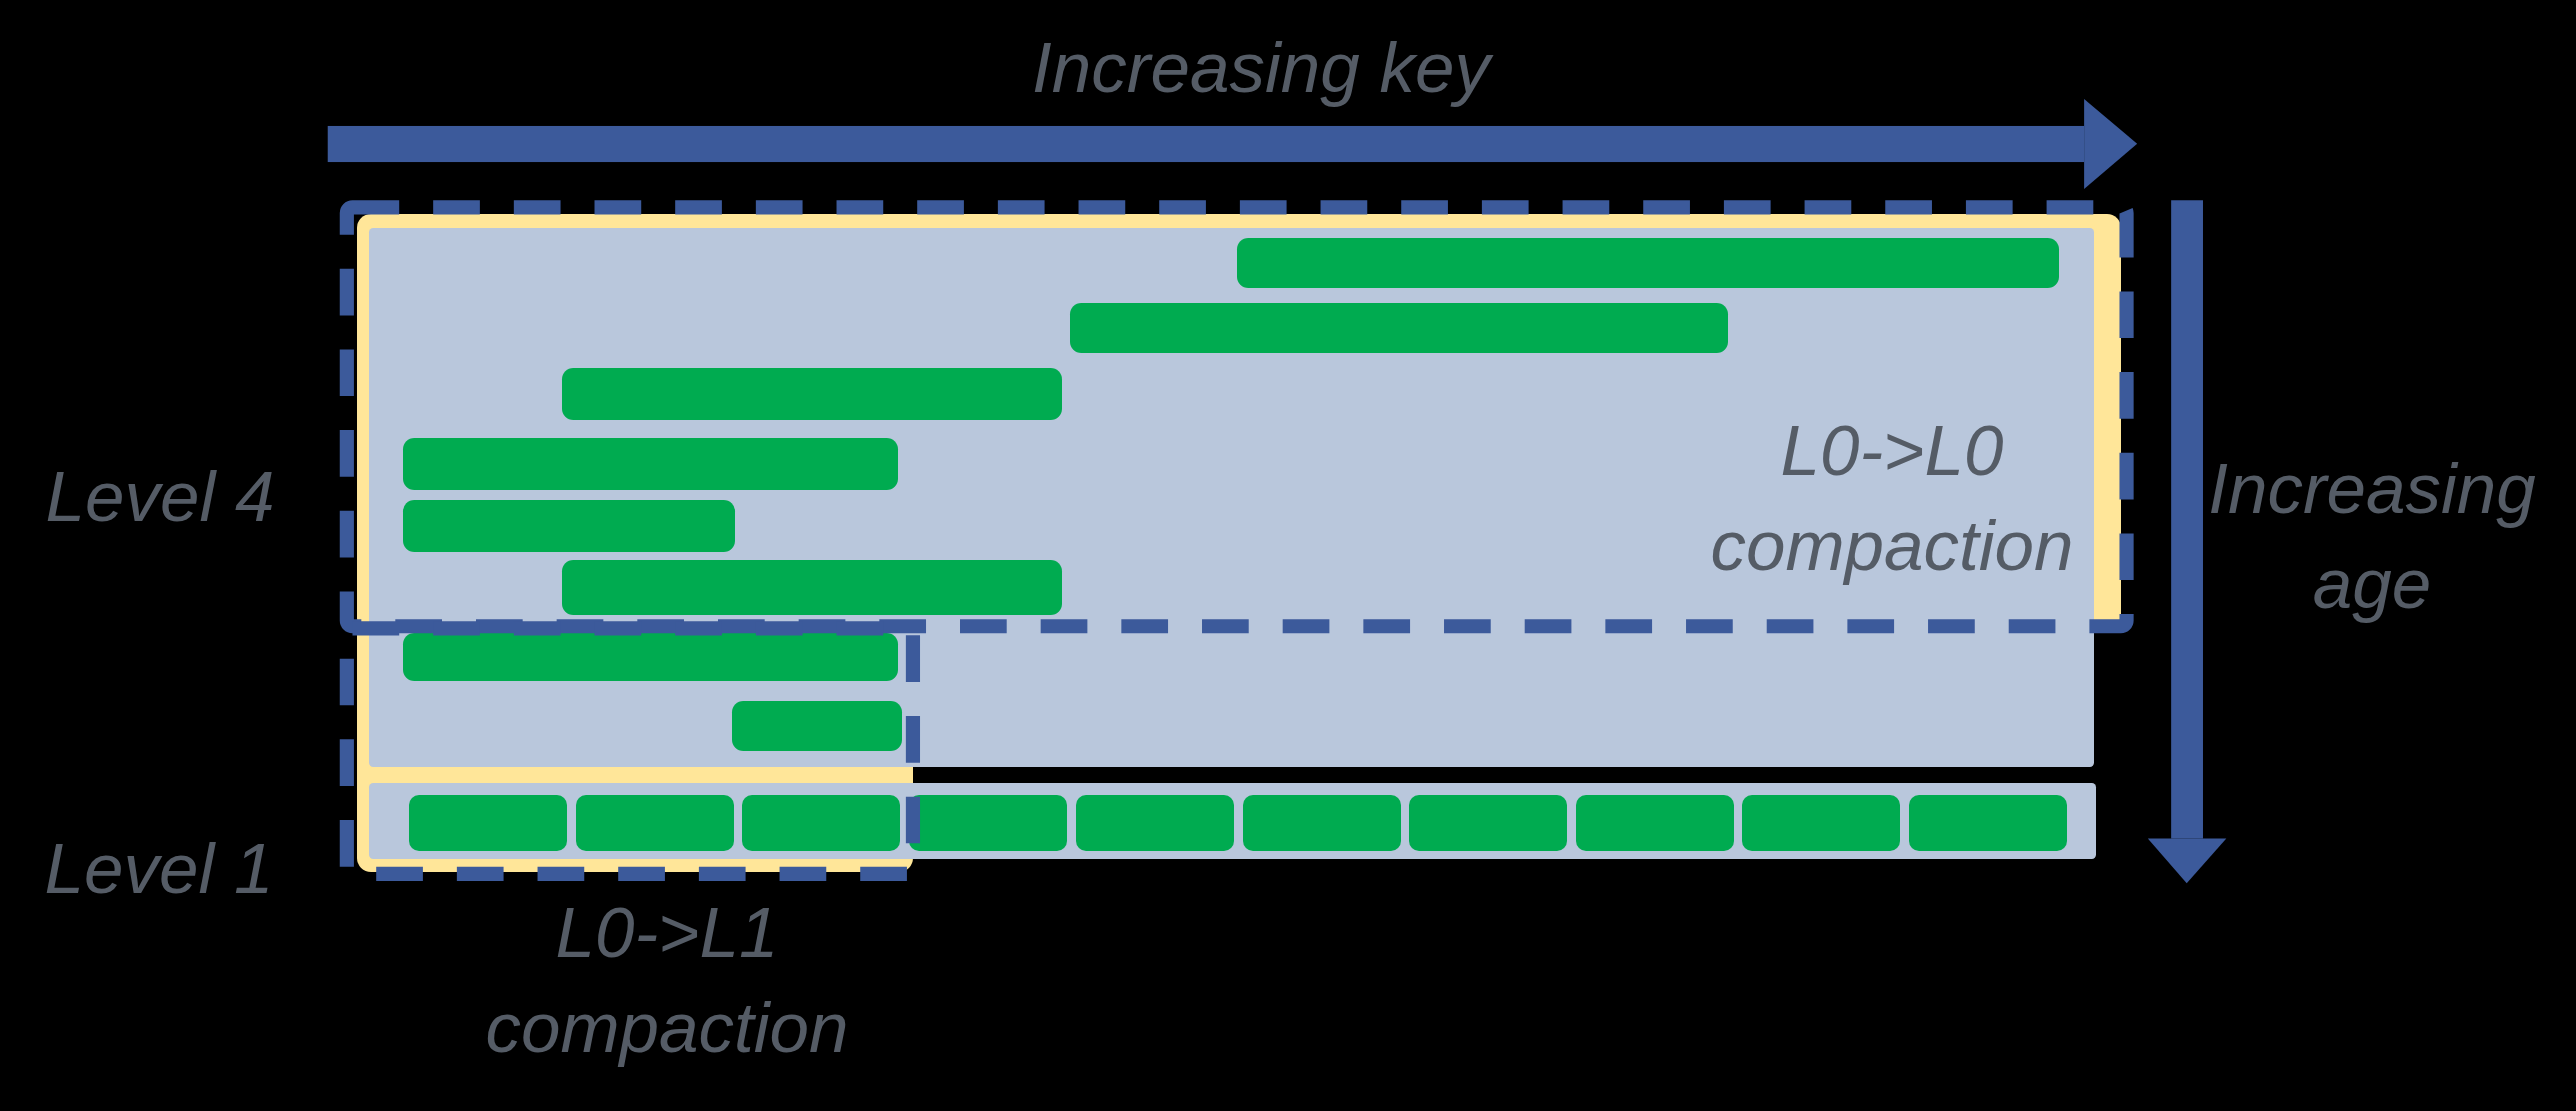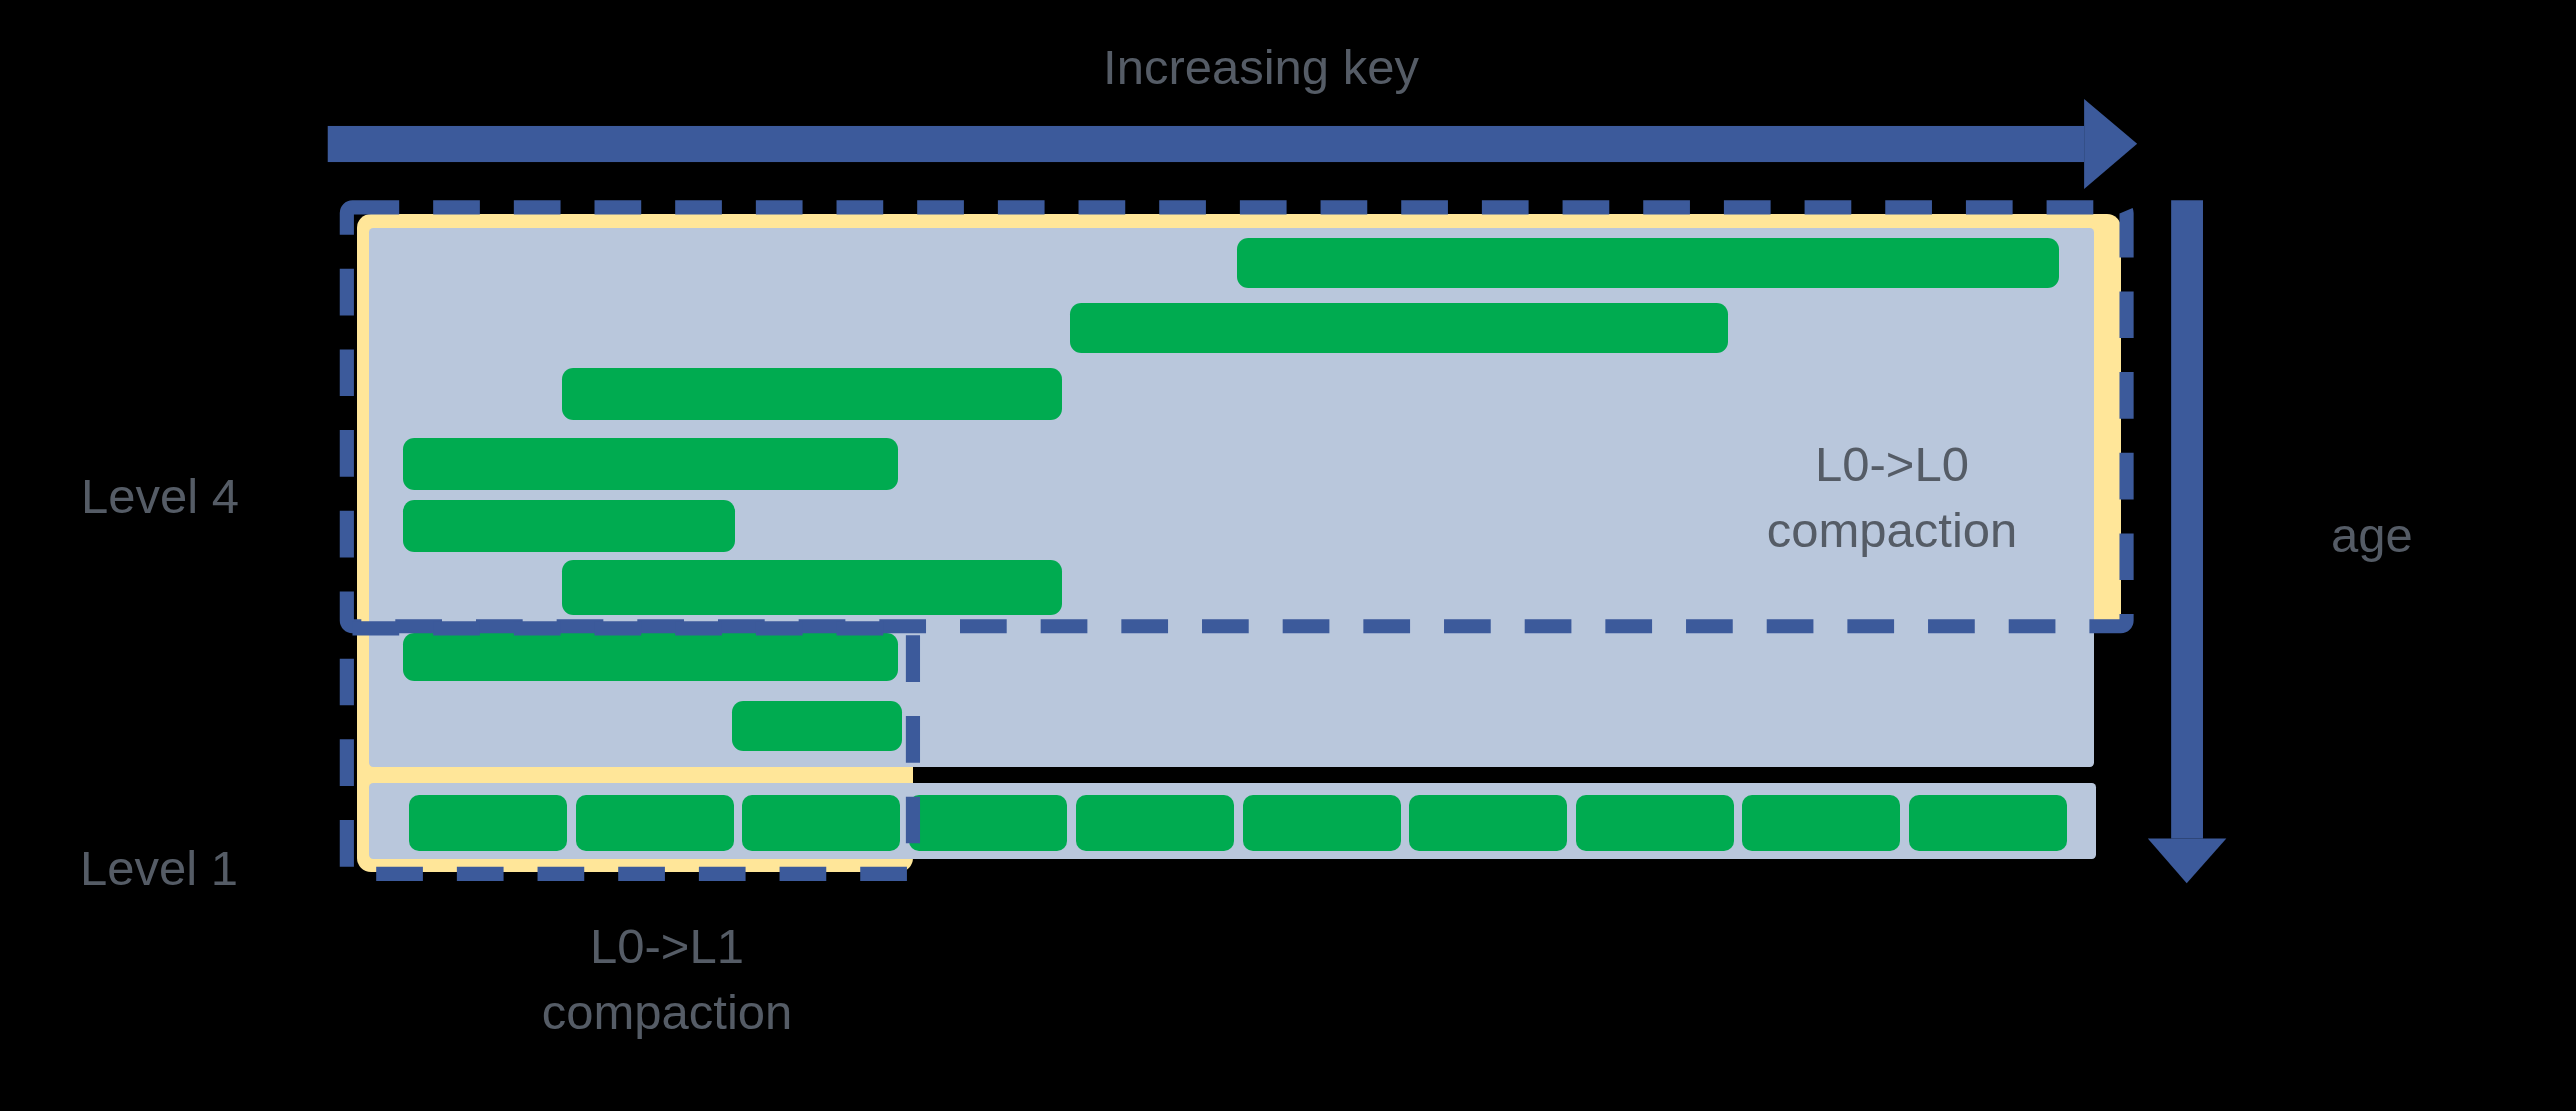--- a/index.html
+++ b/index.html
@@ -1,20 +1,20 @@
 <!DOCTYPE html>
 <html style="font-size:11.3px"><head>
 <meta charset="utf-8">
 <style>
   html,body{margin:0;padding:0;background:#000;}
   #stage{position:relative;width:2576px;height:1111px;background:#000;overflow:hidden;
          font-family:"Liberation Sans", sans-serif;}
   .rect{position:absolute;}
-  .lbl{position:absolute;transform:translate(-50%,-50%);font-size:49px;line-height:1.34;
-       text-align:center;white-space:nowrap;}
+  .lbl{position:absolute;transform:translate(-50%,-50%);font-size:71px;line-height:1.34;
+       text-align:center;white-space:nowrap;font-style:italic;}
   .lbl span{display:block;}
   #overlay{position:absolute;left:0;top:0;width:2576px;height:1111px;}
   .lbl-increasing-key{left:1261px;top:68px;}
   .lbl-level0{left:160px;top:497px;}
   .lbl-level1{left:159px;top:821px;margin-top:48px;}
   .lbl-l0l0{left:1892px;top:498px;}
   .lbl-l0l1{left:655px;top:980px;margin-left:12px;}
   .lbl-age{left:2372px;top:536px;}
 </style>
 </head>
@@ -63,16 +63,17 @@
     <span>L0-&gt;L0</span>
     <span>compaction</span>
   </div>
 
   <div class="lbl lbl-l0l1" style="color: rgb(85, 92, 102);">
     <span>L0-&gt;L1</span>
     <span>compaction</span>
   </div>
 
   <div class="lbl lbl-age" style="color: rgb(85, 92, 102);">
+    <span>Increasing</span>
     <span>age</span>
   </div>
 </div>
 
 
 </body></html>

